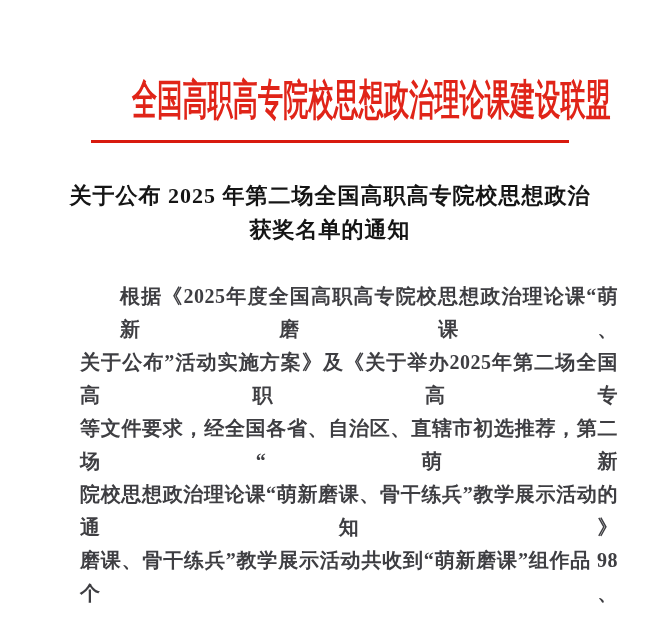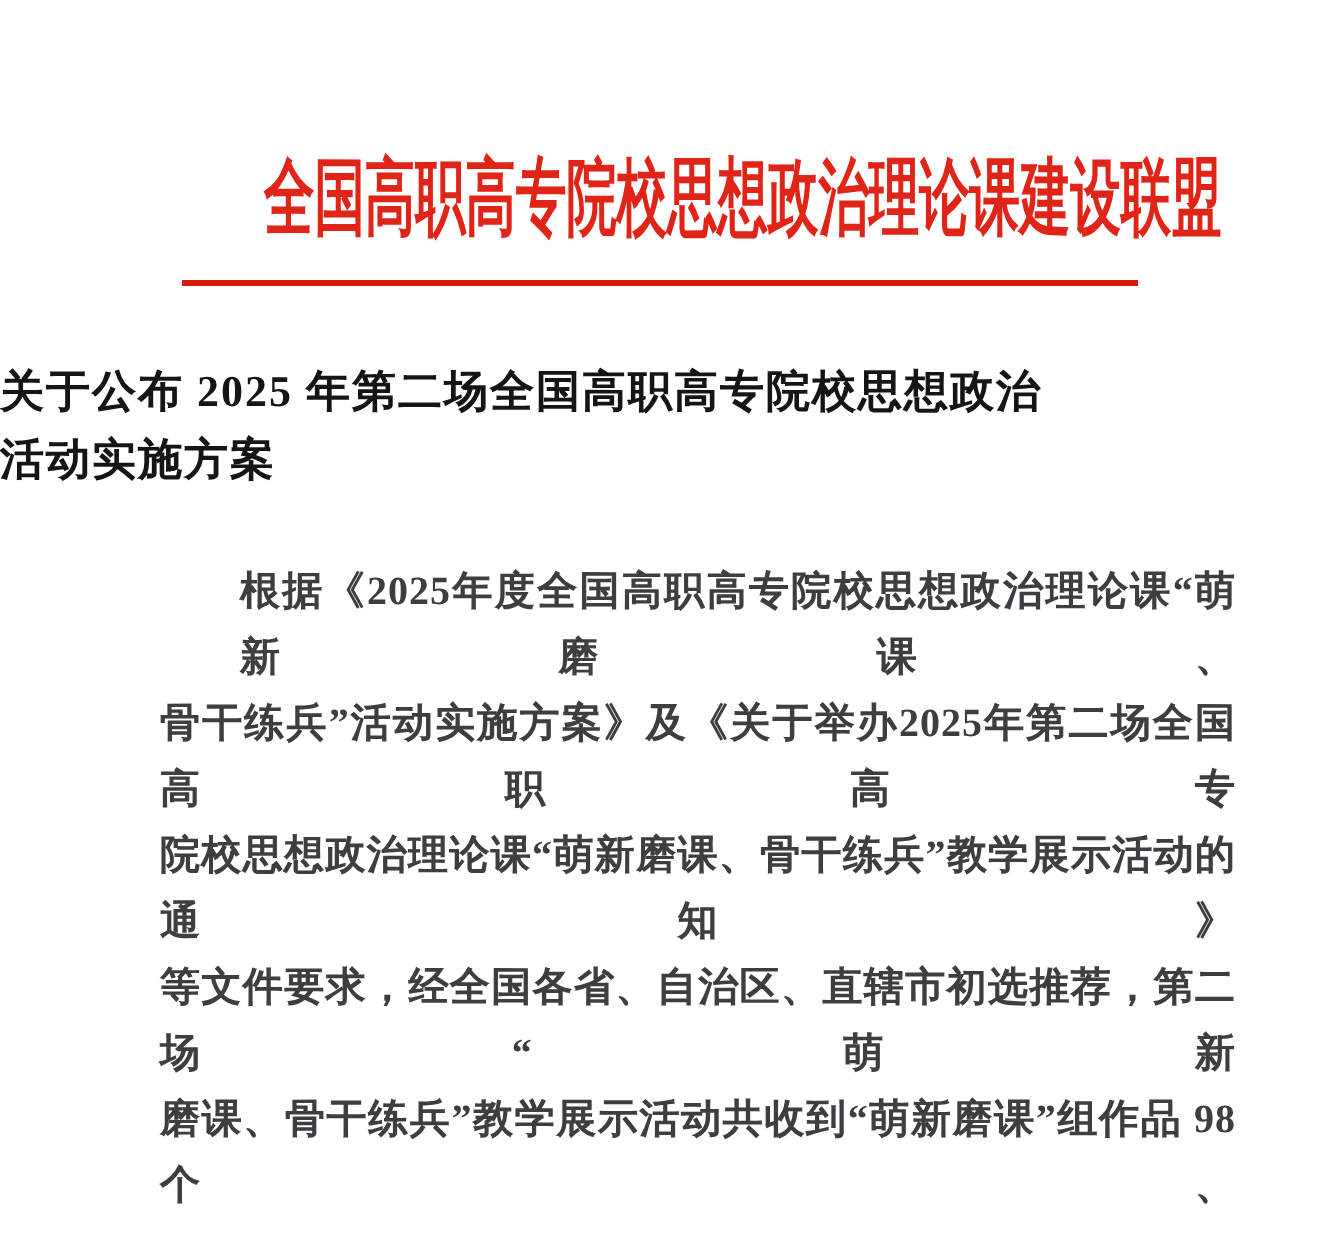--- a/index.html
+++ b/index.html
@@ -27,21 +27,21 @@
     transform-origin: 50% 50%;
   }
   .red-rule {
     width: 478px;
     height: 3px;
     background: #d81a0e;
     margin: 13px auto 0 auto;
   }
   .notice-title {
     margin-top: 36px;
-    text-align: left;
+    text-align: center;
     font-weight: bold;
     color: #151515;
     font-size: 22px;
     line-height: 34px;
     letter-spacing: 1px;
   }
   .notice-body {
     margin: 33px 42px 0 80px;
     color: #3e3e42;
     font-size: 20px;
@@ -61,25 +61,25 @@
 <body>
 
 <div class="page">
 
   <div class="org-title">全国高职高专院校思想政治理论课建设联盟</div>
 
   <div class="red-rule"></div>
 
   <div class="notice-title">
     <div>关于公布 2025 年第二场全国高职高专院校思想政治</div>
-    <div>活动实施方案</div>
+    <div>获奖名单的通知</div>
   </div>
 
   <div class="notice-body">
     <div class="b-line indent">根据《2025年度全国高职高专院校思想政治理论课“萌新磨课、</div>
-    <div class="b-line">骨干练兵”活动实施方案》及《关于举办2025年第二场全国高职高专</div>
+    <div class="b-line">关于公布”活动实施方案》及《关于举办2025年第二场全国高职高专</div>
+    <div class="b-line">等文件要求，经全国各省、自治区、直辖市初选推荐，第二场“萌新</div>
     <div class="b-line">院校思想政治理论课“萌新磨课、骨干练兵”教学展示活动的通知》</div>
-    <div class="b-line">等文件要求，经全国各省、自治区、直辖市初选推荐，第二场“萌新</div>
     <div class="b-line">磨课、骨干练兵”教学展示活动共收到“萌新磨课”组作品 98 个、</div>
 
   </div>
 
 </div>
 
 </body></html>

